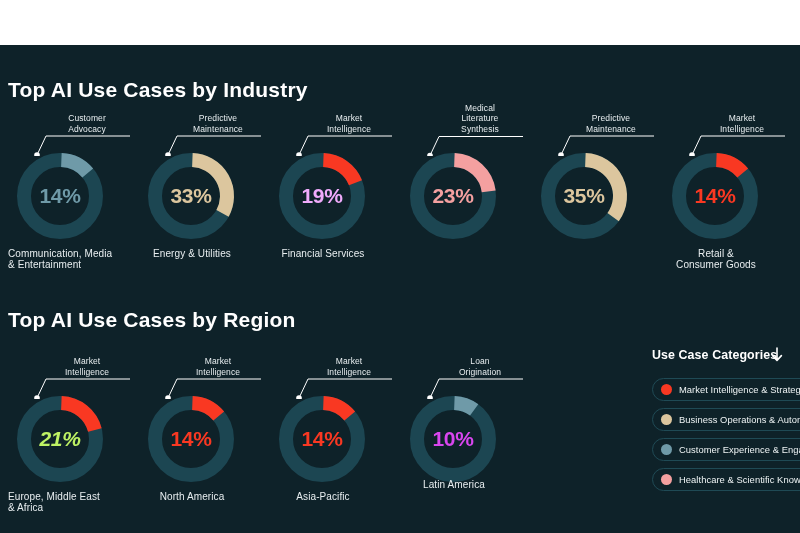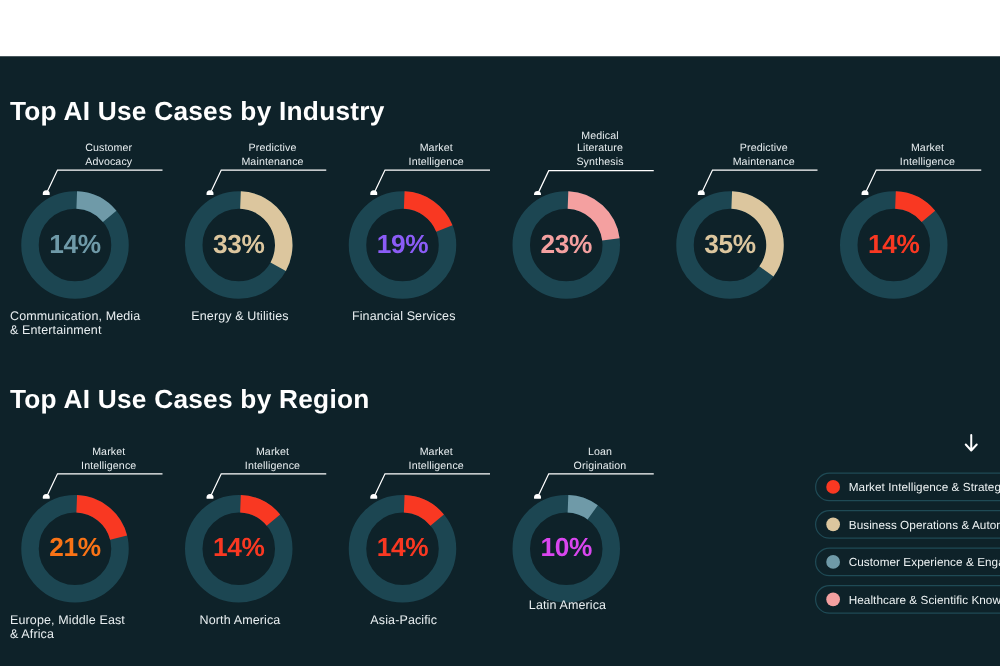--- a/index.html
+++ b/index.html
@@ -115,21 +115,21 @@
             <svg class="callout-svg" width="132" height="43" viewBox="0 0 132 43">
               <path d="M 122 23 L 38 23 L 29 42" fill="none" stroke="#ffffff" stroke-width="1"></path>
               <circle cx="29" cy="42" r="2.8" fill="#ffffff"></circle>
             </svg>
           </div>
           <div class="donut-wrap">
             <svg class="donut" viewBox="0 0 88 88">
               <circle cx="44" cy="44" r="36" fill="none" stroke="#1c4652" stroke-width="14"></circle>
               <path d="M 45.381961127150724 8.026535009217639 A 36 36 0 0 1 77.47195349197705 30.747516103351597" fill="none" stroke="#f93822" stroke-width="14"></path>
             </svg>
-            <div class="donut-val" style="color: #8b5cf6;">19%</div>
+            <div class="donut-val" style="color: #f0abfc;">19%</div>
           </div>
           <div class="cat-label" style="top: 96px; left: 0px; width: 106px; text-align: center;">Financial Services</div>
         </div>
         <div class="chart" style="left: 401px; top: 107px;">
           <div class="callout" style="top: -49.5px; left: 0px;">
             <div class="callout-text" style="padding-left: 26px; width: 106px;">Medical
 Literature
 Synthesis</div>
             <svg class="callout-svg" width="132" height="53.5" viewBox="0 0 132 53.5">
               <path d="M 122 33.5 L 38 33.5 L 29 52.5" fill="none" stroke="#ffffff" stroke-width="1"></path>
@@ -170,39 +170,41 @@
               <circle cx="29" cy="42" r="2.8" fill="#ffffff"></circle>
             </svg>
           </div>
           <div class="donut-wrap">
             <svg class="donut" viewBox="0 0 88 88">
               <circle cx="44" cy="44" r="36" fill="none" stroke="#1c4652" stroke-width="14"></circle>
               <path d="M 45.381961127150724 8.026535009217639 A 36 36 0 0 1 71.73847673992842 21.052736369047167" fill="none" stroke="#f93822" stroke-width="14"></path>
             </svg>
             <div class="donut-val" style="color: rgb(249, 56, 34);">14%</div>
           </div>
+          <div class="cat-label" style="top: 96px; left: 0px; width: 106px; text-align: center;">Retail &amp;
+Consumer Goods</div>
         </div>
         <div class="chart" style="left: 794px; top: 107px;"></div>
       </div>
     <div id="charts-region">
         <div class="chart" style="left: 8px; top: 350px;">
           <div class="callout" style="top: -39px; left: 0px;">
             <div class="callout-text" style="padding-left: 26px; width: 106px;">Market
 Intelligence</div>
             <svg class="callout-svg" width="132" height="43" viewBox="0 0 132 43">
               <path d="M 122 23 L 38 23 L 29 42" fill="none" stroke="#ffffff" stroke-width="1"></path>
               <circle cx="29" cy="42" r="2.8" fill="#ffffff"></circle>
             </svg>
           </div>
           <div class="donut-wrap">
             <svg class="donut" viewBox="0 0 88 88">
               <circle cx="44" cy="44" r="36" fill="none" stroke="#1c4652" stroke-width="14"></circle>
               <path d="M 45.381961127150724 8.026535009217639 A 36 36 0 0 1 78.86899380063073 35.047164062065235" fill="none" stroke="#f93822" stroke-width="14"></path>
             </svg>
-            <div class="donut-val" style="color: #f97316;">21%</div>
+            <div class="donut-val" style="color: #bef264; font-style: italic;">21%</div>
           </div>
           <div class="cat-label" style="top: 96px; left: 0px; text-align: left; width: 132px;">Europe, Middle East
 &amp; Africa</div>
         </div>
         <div class="chart" style="left: 139px; top: 350px;">
           <div class="callout" style="top: -39px; left: 0px;">
             <div class="callout-text" style="padding-left: 26px; width: 106px;">Market
 Intelligence</div>
             <svg class="callout-svg" width="132" height="43" viewBox="0 0 132 43">
               <path d="M 122 23 L 38 23 L 29 42" fill="none" stroke="#ffffff" stroke-width="1"></path>
@@ -249,20 +251,21 @@
             <svg class="donut" viewBox="0 0 88 88">
               <circle cx="44" cy="44" r="36" fill="none" stroke="#1c4652" stroke-width="14"></circle>
               <path d="M 45.381961127150724 8.026535009217639 A 36 36 0 0 1 65.16026908252903 14.875388202501892" fill="none" stroke="#6f9aa8" stroke-width="14"></path>
             </svg>
             <div class="donut-val" style="color: #d946ef;">10%</div>
           </div>
           <div class="cat-label" style="top: 84px; left: 0px; width: 106px; text-align: center;">Latin America</div>
         </div>
       </div>
 
+    <div class="legend-title">Use Case Categories</div>
 
     <svg class="legend-arrow" viewBox="0 0 14 16">
       <path d="M7 1 L7 13 M2.6 8.6 L7 13.4 L11.4 8.6" fill="none" stroke="#ffffff" stroke-width="1.6" stroke-linecap="round" stroke-linejoin="round"></path>
     </svg>
 
     <div id="legend-items">
         <div class="legend-item" style="top: 333px;">
           <span class="legend-dot" style="background: rgb(249, 56, 34);"></span>
           <span class="legend-label">Market Intelligence &amp; Strategic</span>
         </div>

